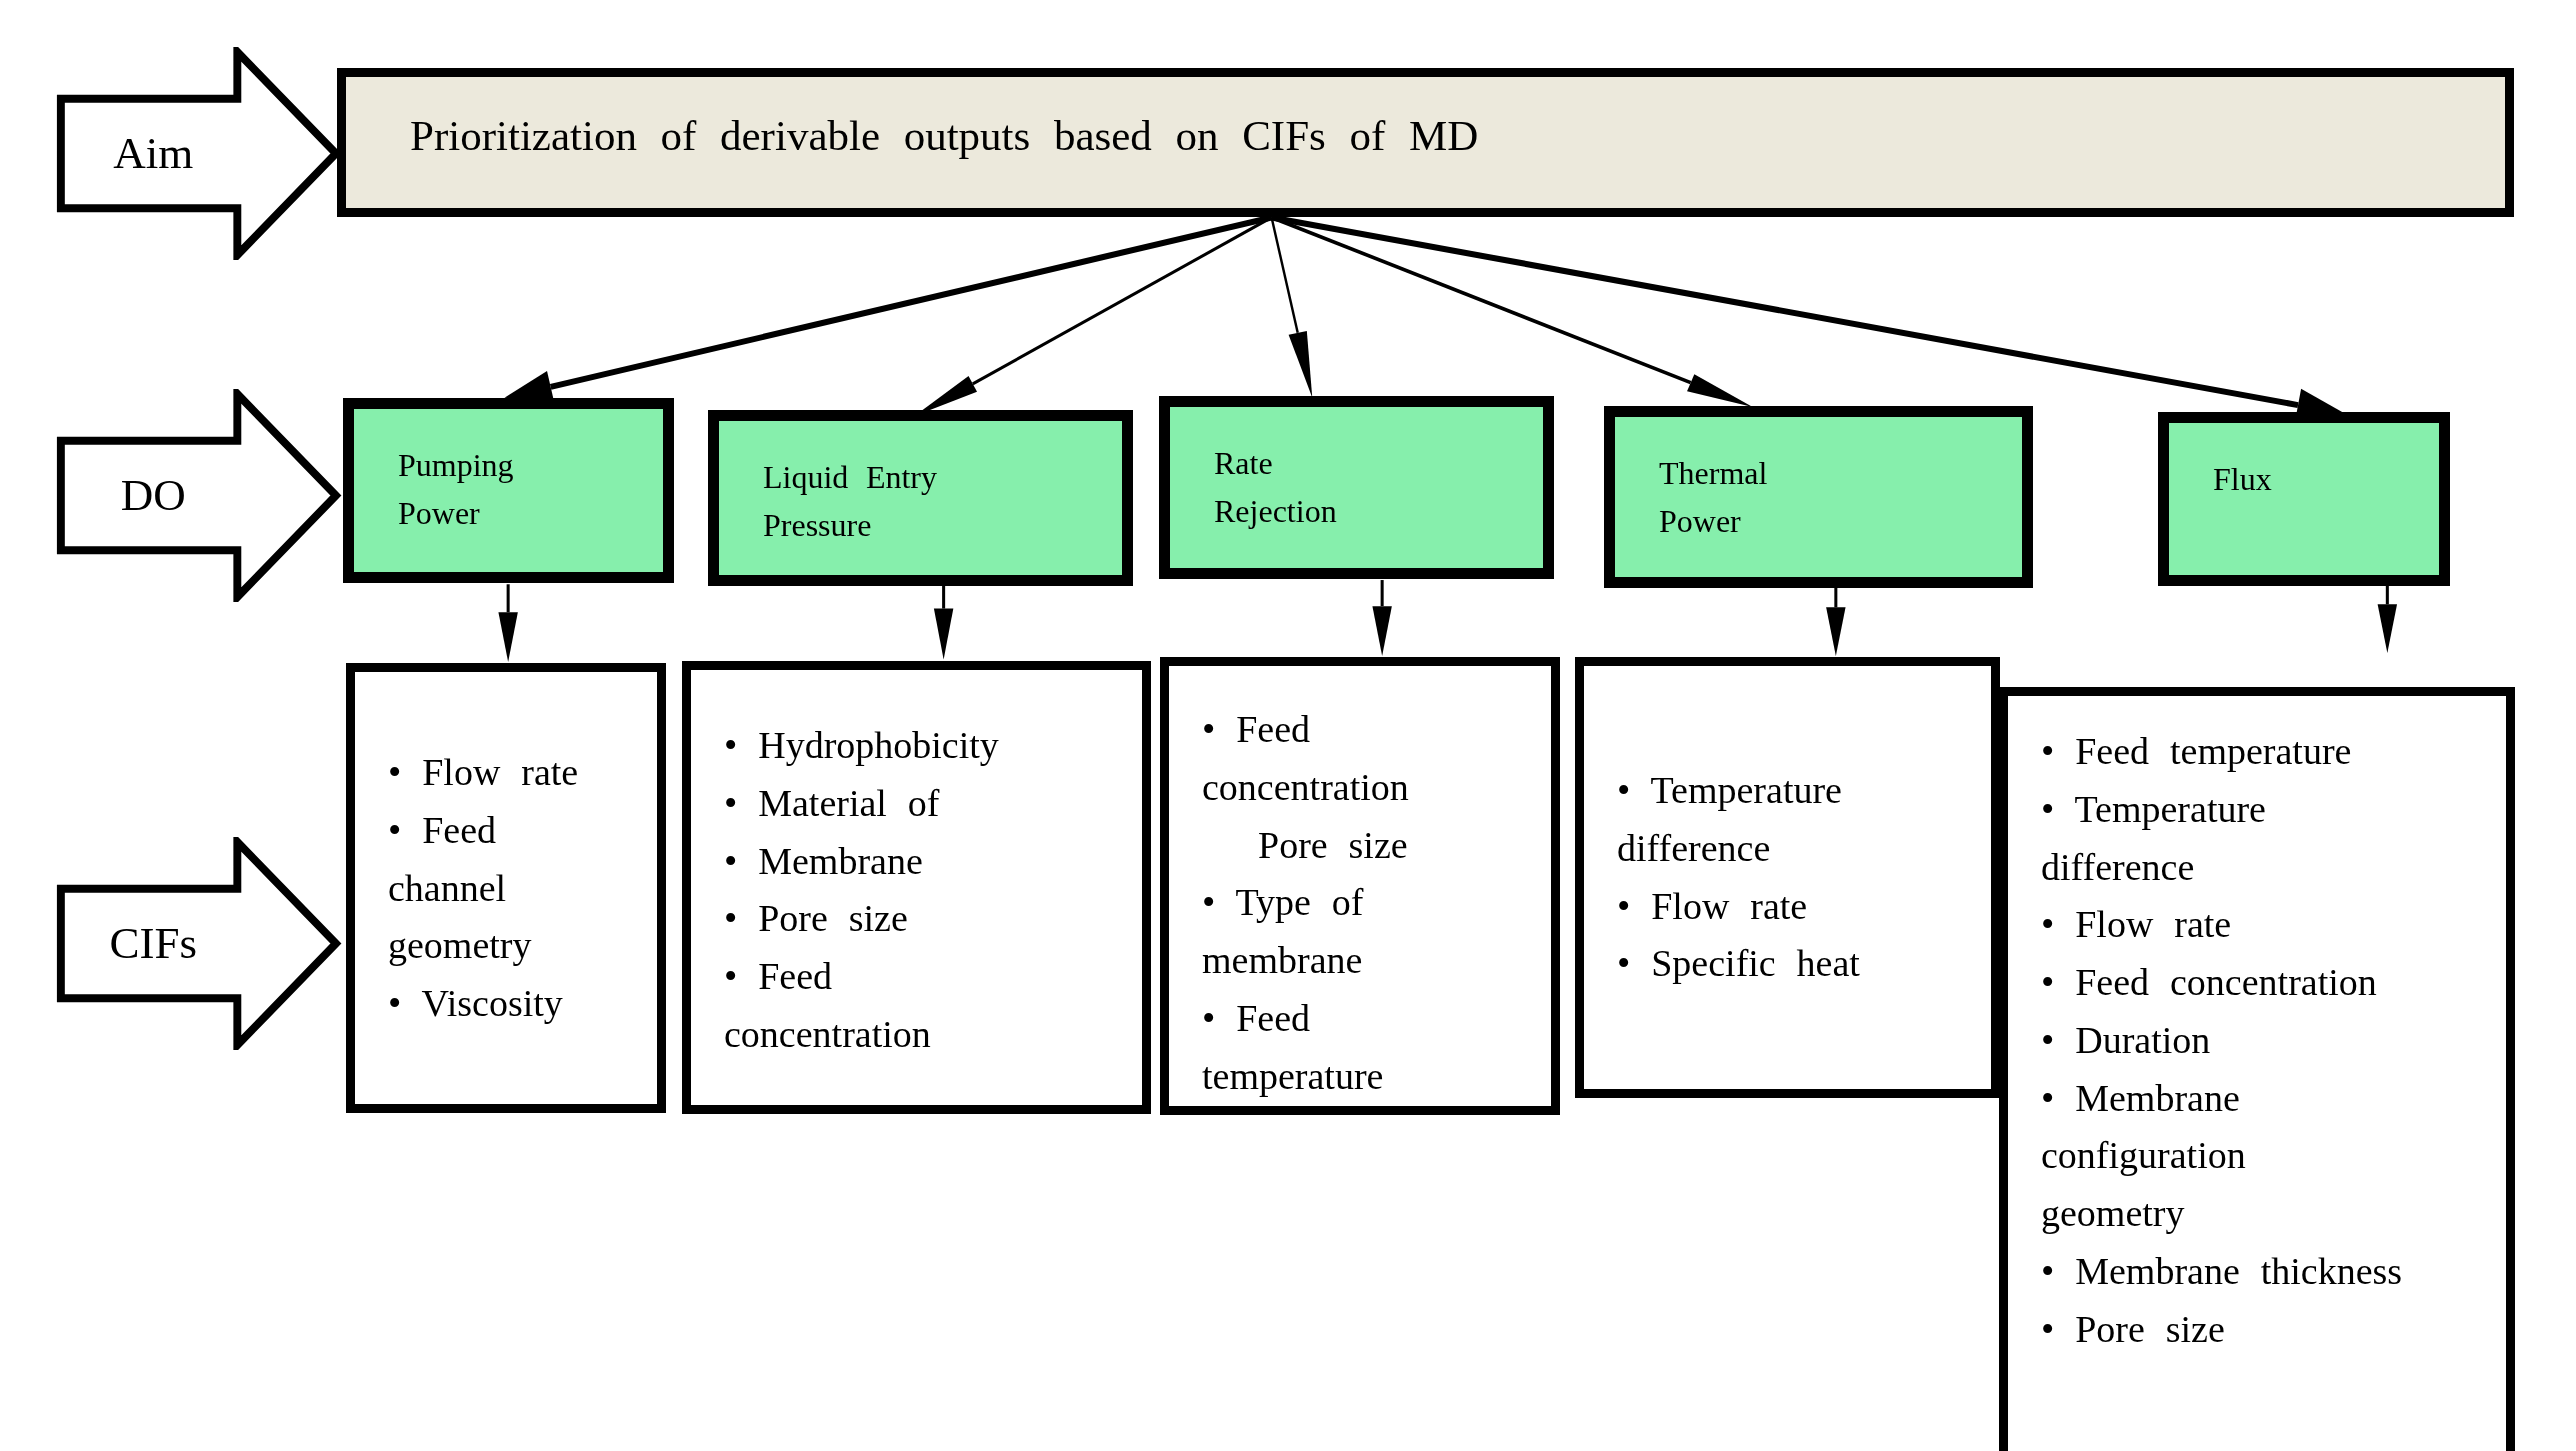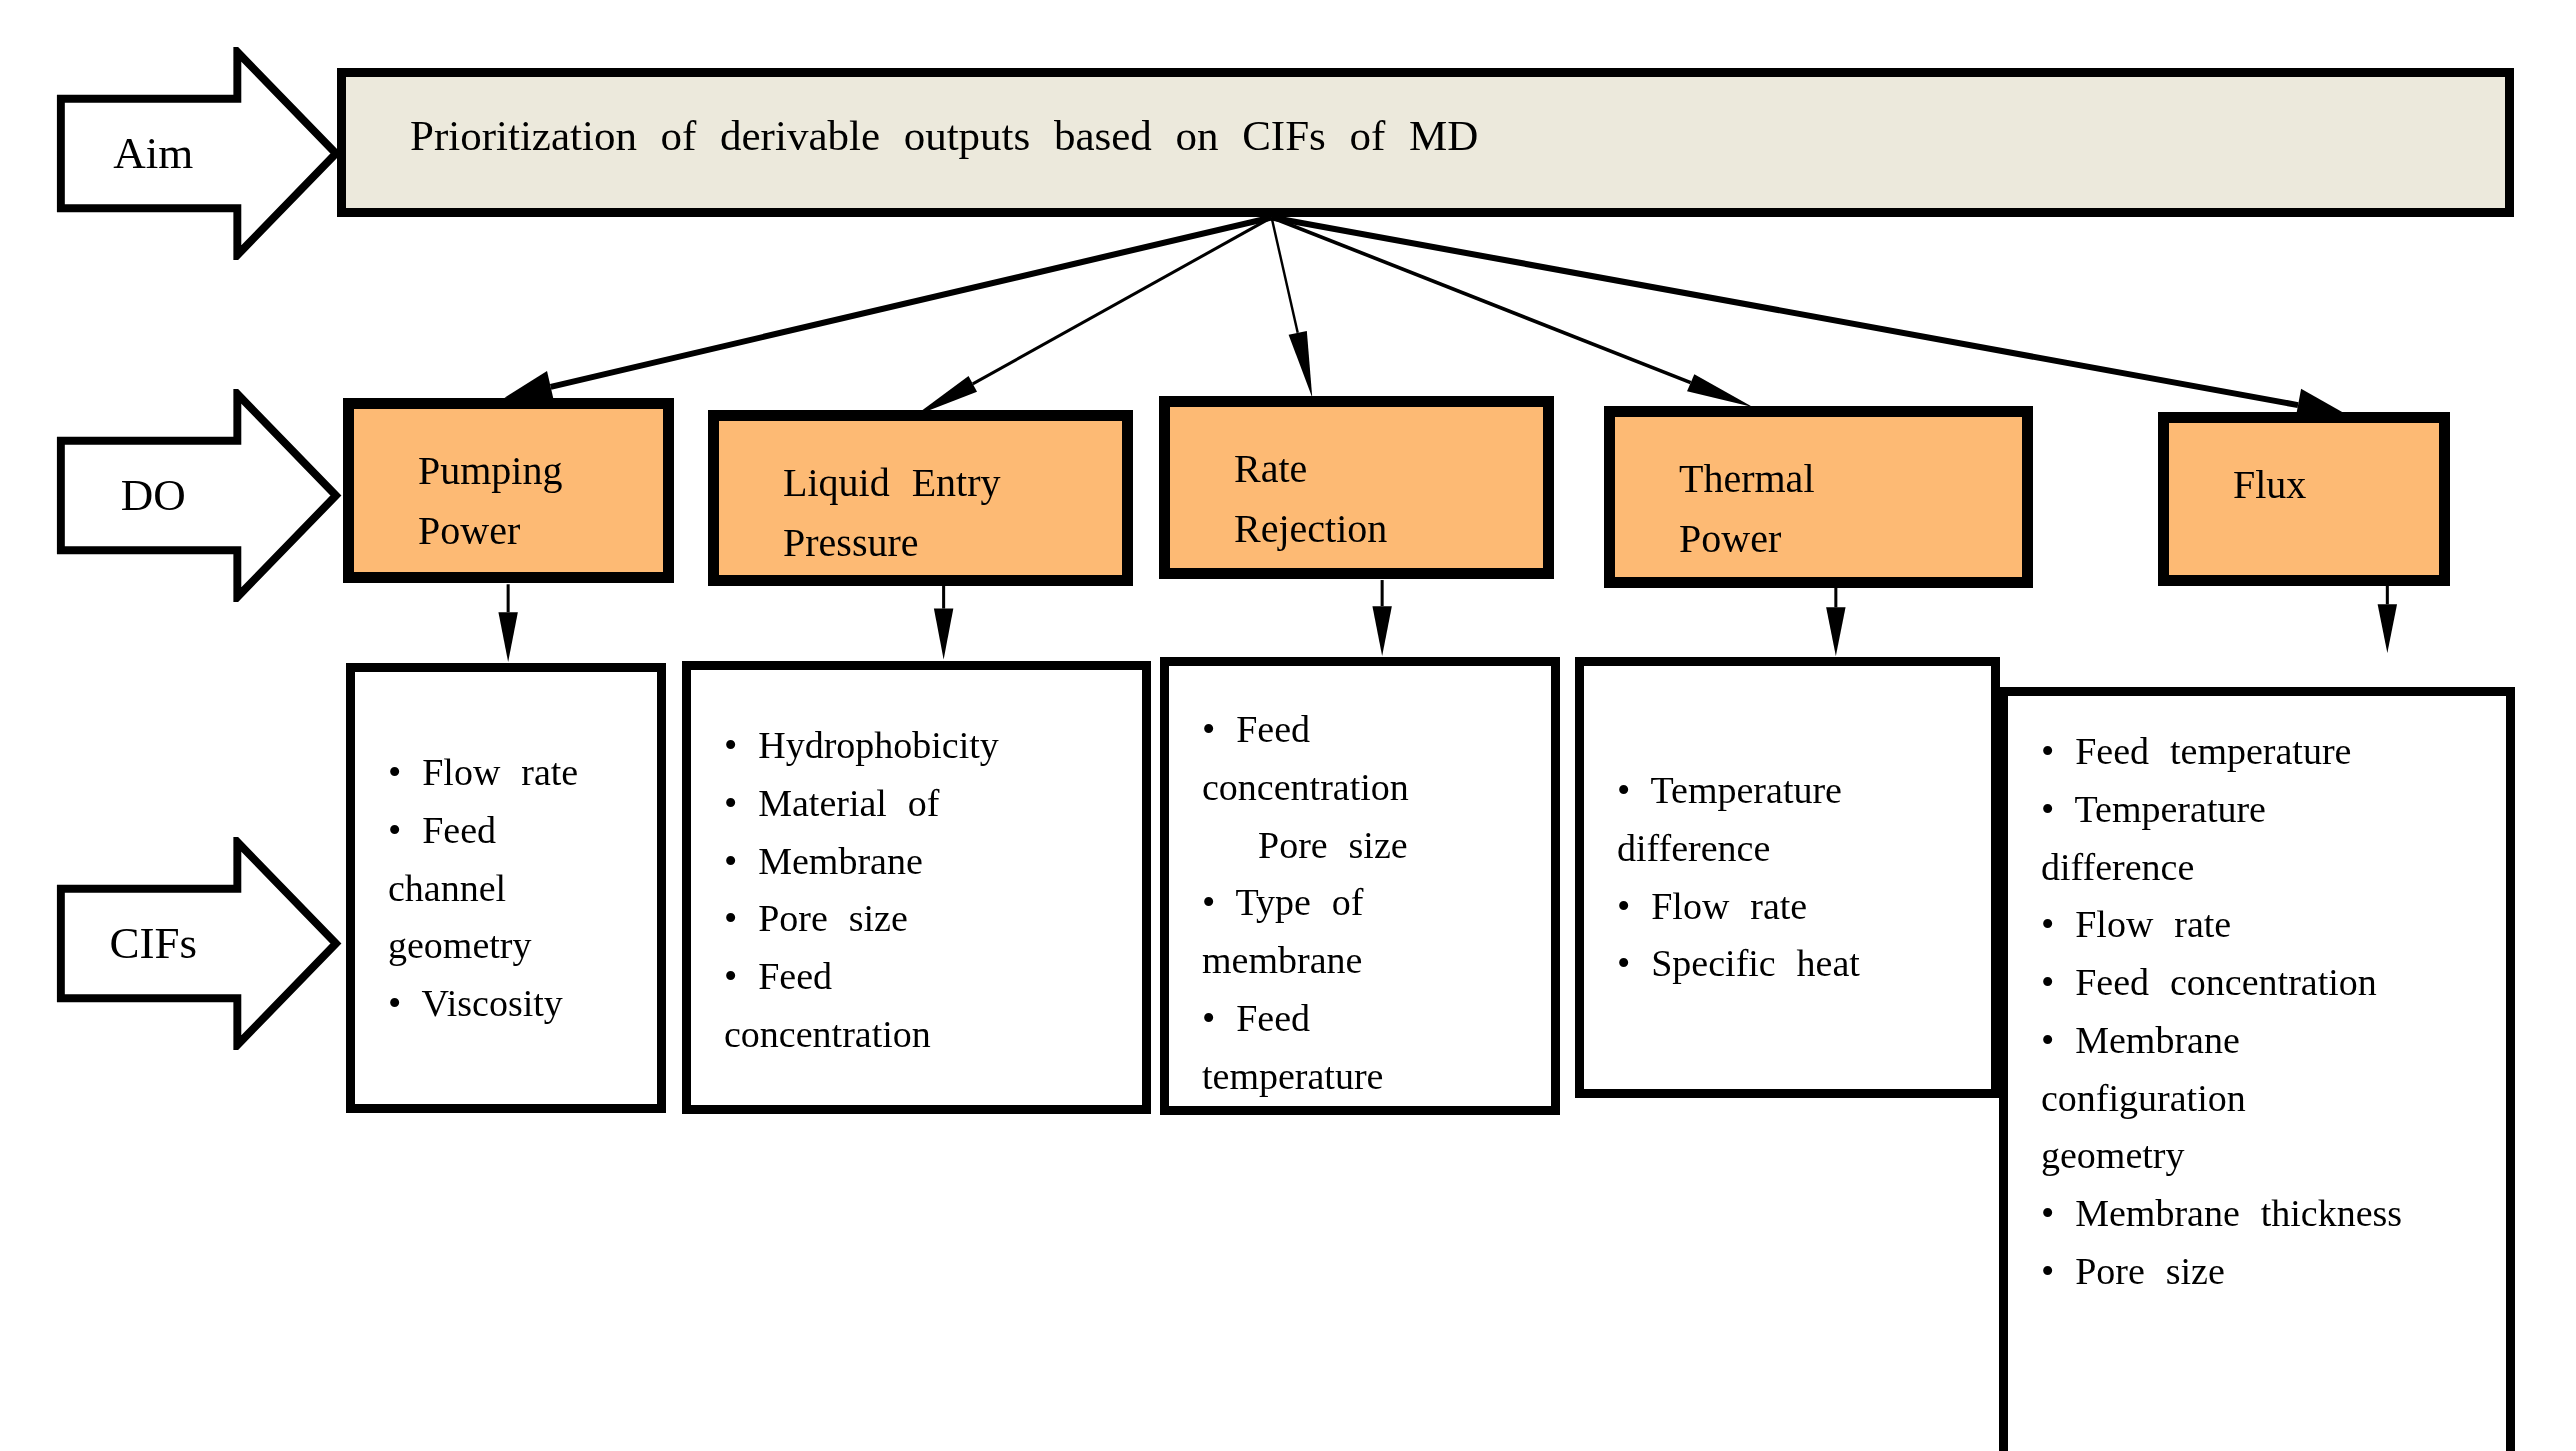--- a/index.html
+++ b/index.html
@@ -12,22 +12,22 @@
   .blockarrow text{font-family:"Liberation Serif","DejaVu Serif",serif;font-size:74px;fill:#000;}
   .ba-aim{left:56px;top:47px;}
   .ba-do{left:56px;top:389px;}
   .ba-cifs{left:56px;top:837px;}
   
   .titlebox{position:absolute;left:337px;top:68px;width:2177px;height:149px;
             background:#ECE9DC;border:9.7px solid #000;box-sizing:border-box;
             display:flex;align-items:center;}
   .titlebox .t{font-size:43px;word-spacing:0.30em;padding-left:64px;transform:translateY(-7.3px);}
   
-  .dobox{position:absolute;border:11px solid #000;box-sizing:border-box;background:#fdba74;
-         font-size:40px;line-height:1.5;word-spacing:0.30em;padding-left:20px;}
+  .dobox{position:absolute;border:11px solid #000;box-sizing:border-box;background:#86efac;
+         font-size:32px;line-height:1.5;word-spacing:0.30em;}
   .dobox .inner{padding:32px 12px 0 44px;}
   .do-1{left:343px;top:398px;width:331px;height:185px;}
   .do-2{left:708px;top:410px;width:425px;height:176px;}
   .do-3{left:1159px;top:396px;width:395px;height:183px;}
   .do-4{left:1604px;top:406px;width:429px;height:182px;}
   .do-5{left:2158px;top:412px;width:292px;height:174px;}
   
   .cifbox{position:absolute;border:9px solid #000;box-sizing:border-box;background:#fff;
           font-size:38px;line-height:1.52;word-spacing:0.30em;}
   .cifbox .inner{padding-left:33px;padding-right:12px;}
@@ -162,20 +162,21 @@
         <div class="ln">• Specific heat</div>
       </div>
   </div>
   <div class="cifbox cif-5">
     <div class="inner">
         <div class="ln">• Feed temperature</div>
         <div class="ln">• Temperature</div>
         <div class="ln">difference</div>
         <div class="ln">• Flow rate</div>
         <div class="ln">• Feed concentration</div>
+        <div class="ln">• Duration</div>
         <div class="ln">• Membrane</div>
         <div class="ln">configuration</div>
         <div class="ln">geometry</div>
         <div class="ln">• Membrane thickness</div>
         <div class="ln">• Pore size</div>
       </div>
   </div>
 
 </div>
 

